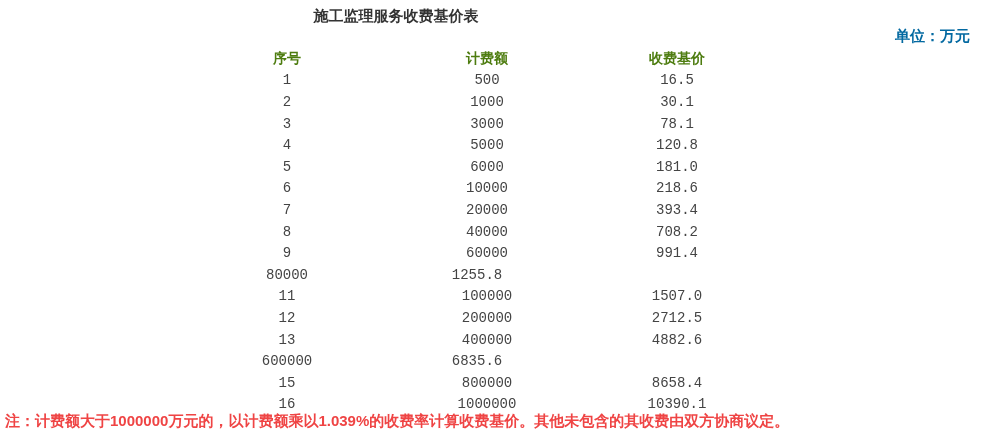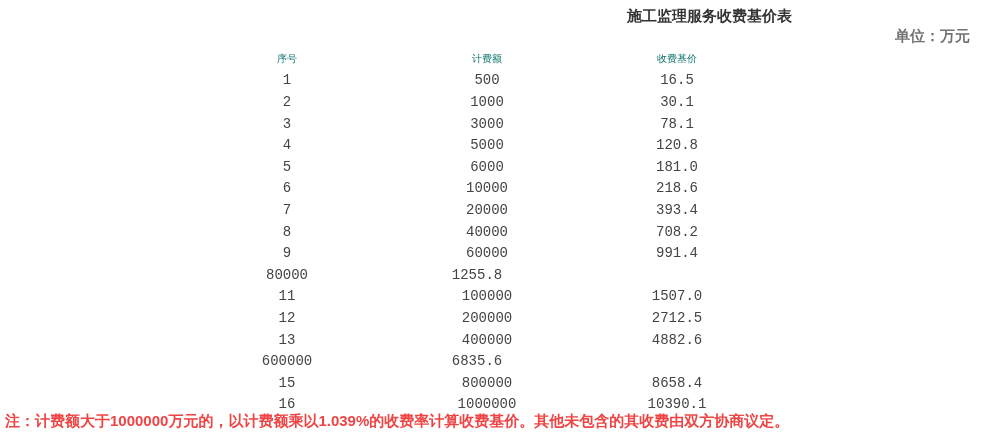--- a/index.html
+++ b/index.html
@@ -14,32 +14,32 @@
     background: #ffffff;
     overflow: hidden;
     font-family: "Liberation Sans", "DejaVu Sans", sans-serif;
     color: #333333;
   }
   .doc-title {
     position: absolute;
     top: 7px;
     left: 0;
     width: 792px;
-    text-align: right;
+    text-align: center;
     font-size: 15px;
     font-weight: 600;
     color: #333333;
   }
   .unit-label {
     position: absolute;
     top: 27px;
     right: 30px;
     font-size: 15px;
     font-weight: 600;
-    color: #737373;
+    color: #0369a1;
   }
   .fee-table {
     position: absolute;
     top: 48px;
     left: 187px;
     width: 580px;
     border-collapse: collapse;
   }
   .fee-table .tr {
     display: flex;
@@ -48,23 +48,23 @@
   }
   .fee-table .cell {
     text-align: center;
     overflow: hidden;
     white-space: nowrap;
   }
   .fee-table .col-no     { width: 200px; }
   .fee-table .col-amount { width: 200px; }
   .fee-table .col-price  { width: 180px; }
   .fee-table .th {
-    font-size: 10px;
-    font-weight: 400;
-    color: #0f766e;
+    font-size: 14px;
+    font-weight: 700;
+    color: #4d7c0f;
   }
   .fee-table .td {
     font-family: "Liberation Mono", "DejaVu Sans Mono", monospace;
     font-size: 14px;
     color: #444444;
   }
   .footnote {
     position: absolute;
     top: 412px;
     left: 5px;

